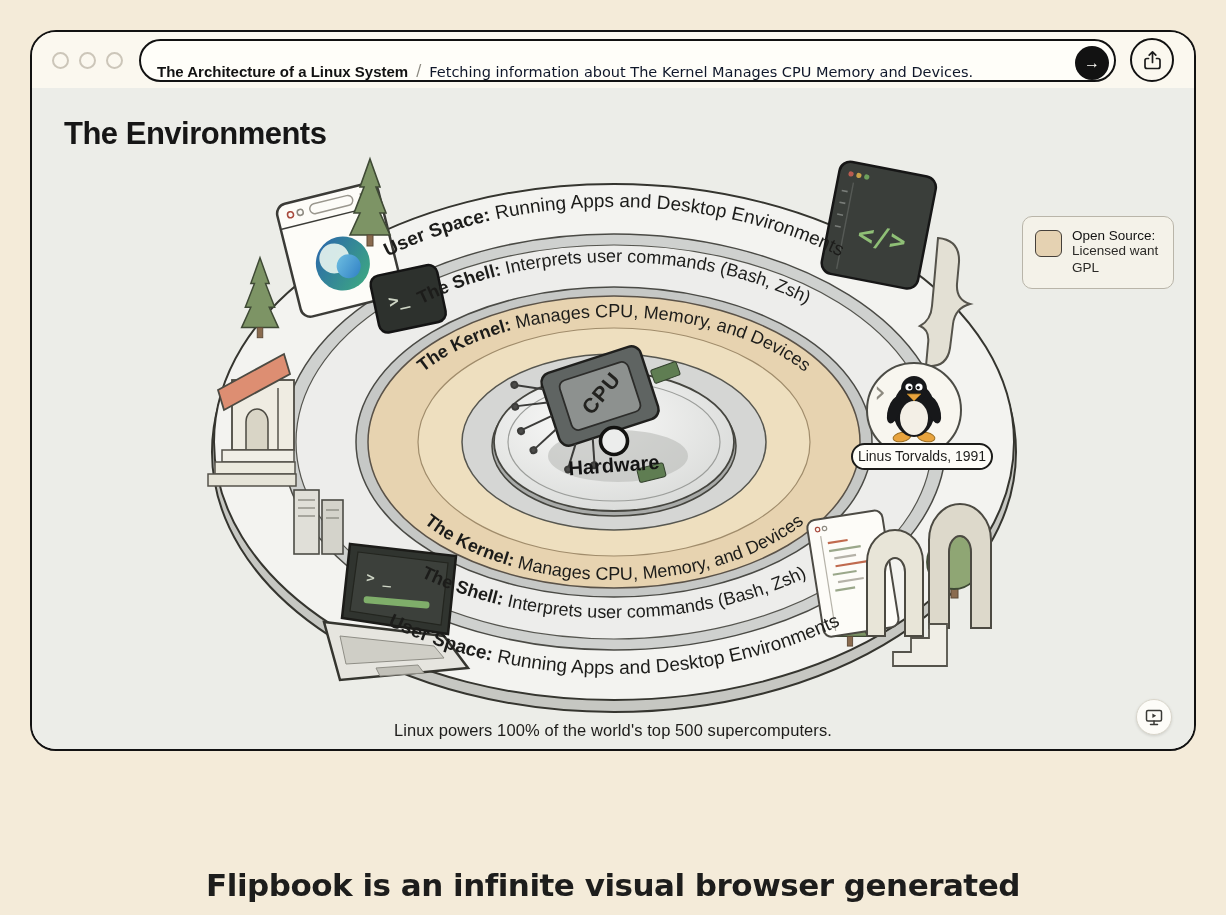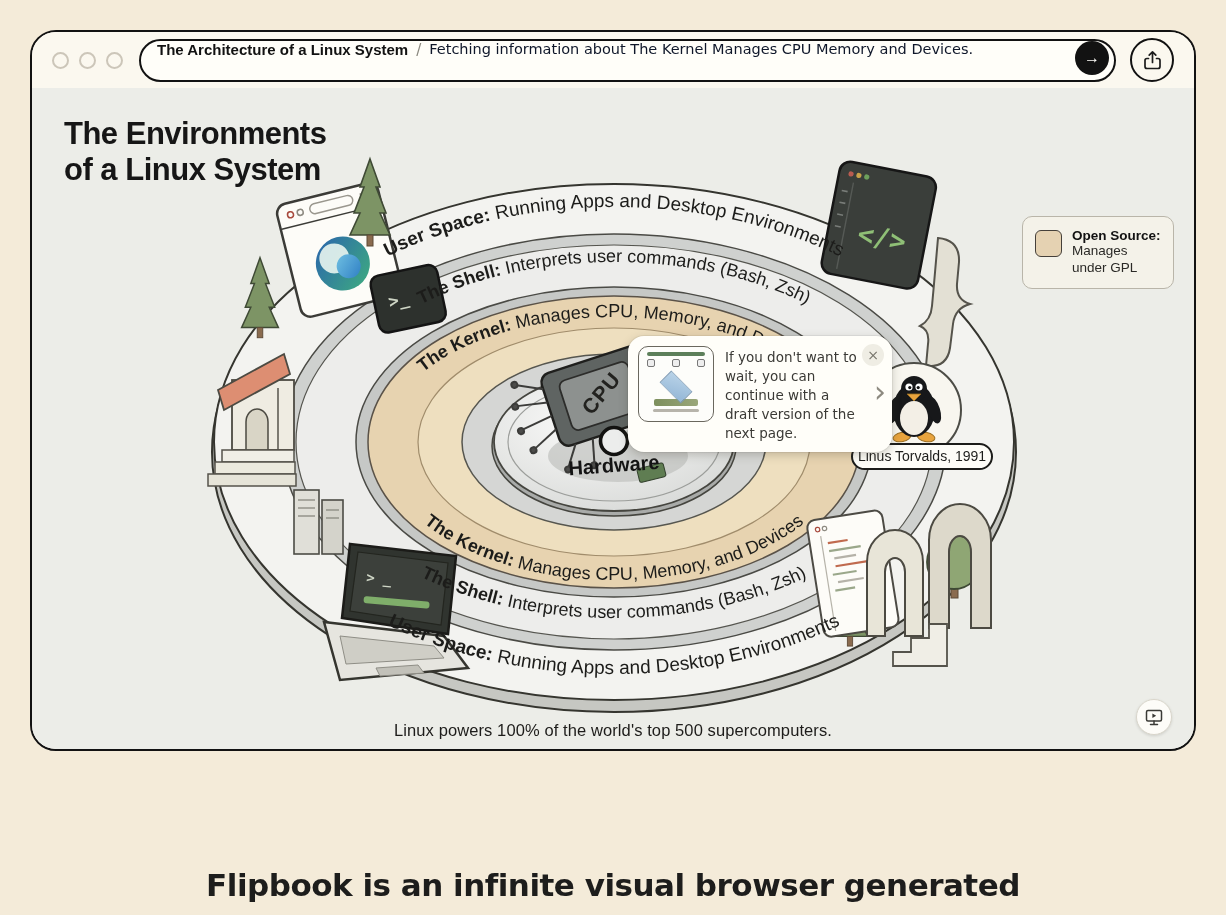--- a/index.html
+++ b/index.html
@@ -23,21 +23,21 @@
     background:#fbf8ef;
   }
   .dots { display:flex; gap:10px; margin-right:16px; }
   .dot {
     width:17px; height:17px; border-radius:50%;
     border:2.5px solid #ccc6b9; background:transparent;
   }
   .addressbar {
     flex:1; height:43px; background:#fffef9;
     border:2.6px solid #121212; border-radius:23px;
-    display:flex; align-items:flex-start; padding:0 5px 0 16px;
+    display:flex; align-items:flex-end; padding:0 5px 0 16px;
     min-width:0;
   }
   .url-title { font-weight:700; font-size:15px; white-space:nowrap; }
   .url-sep { margin:0 8px; color:#8a887f; font-size:15px; font-family:"DejaVu Sans",sans-serif; }
   .url-status {
     color:#0f172a; font-size:14.5px; white-space:nowrap; overflow:hidden;
     text-overflow:ellipsis; font-family:"DejaVu Sans",sans-serif; flex:1;
   }
   .go-btn {
     width:34px; height:34px; border-radius:50%; background:#121212; border:none;
@@ -65,21 +65,21 @@
 
   .legend {
     position:absolute; left:990px; top:128px; width:152px;
     background:#f4f2e9; border:1px solid #b9b5a9; border-radius:10px;
     padding:11px 12px; display:flex; gap:10px; align-items:flex-start;
   }
   .legend-swatch {
     width:27px; height:27px; border:1.6px solid #45403a; border-radius:6px;
     background:#e5d2b2; flex:0 0 auto; margin-top:2px;
   }
-  .legend-title { font-weight:700; font-size:13.5px; }
+  .legend-title { font-weight:400; font-size:13.5px; }
   .legend-sub { font-size:13.5px; color:#2b2a27; line-height:1.25; }
 
   .tooltip {
     position:absolute; left:596px; top:248px; width:264px;
     background:#fffef9; border-radius:16px; padding:10px 30px 10px 10px;
     box-shadow:0 3px 10px rgba(60,55,40,.25), 0 0 0 1px rgba(0,0,0,.05);
     display:flex; gap:11px; align-items:flex-start;
   }
   .thumb {
     width:76px; height:76px; border:1.5px solid #6a675e; border-radius:10px;
@@ -388,46 +388,30 @@
             <textPath href="#arcBS" startOffset="50%"><tspan class="lead">The Shell:</tspan><tspan>&nbsp;</tspan><tspan>Interprets user commands (Bash, Zsh)</tspan></textPath>
           </text>
           <text class="ring-label fs19" text-anchor="middle">
             <textPath href="#arcBU" startOffset="50%"><tspan class="lead">User Space:</tspan><tspan>&nbsp;</tspan><tspan>Running Apps and Desktop Environments</tspan></textPath>
           </text>
         </g>
       </svg>
 
       <div class="page-title">
         <div>The Environments</div>
-        <div>of a Linux System</div>
       </div>
 
       <div class="legend">
         <div class="legend-swatch"></div>
         <div>
           <div class="legend-title">Open Source:</div>
-          <div class="legend-sub">Manages under GPL</div>
+          <div class="legend-sub">Licensed want GPL</div>
         </div>
       </div>
 
-      <div class="tooltip">
-        <div class="thumb">
-          <div class="t-bar"></div>
-          <div class="t-icons">
-            <span class="t-icon"></span>
-              <span class="t-icon"></span>
-              <span class="t-icon"></span>
-          </div>
-          <div class="t-diamond"></div>
-          <div class="t-base"></div>
-          <div class="t-line"></div>
-        </div>
-        <div class="tooltip-text">If you don't want to wait, you can continue with a draft version of the next page.</div>
-        <button class="tooltip-close">×</button>
-      </div>
 
       <span class="next-chevron">›</span>
 
       <div class="caption">Linux powers 100% of the world's top 500 supercomputers.</div>
 
       <button class="expand-btn">
         <svg width="18" height="17" viewBox="0 0 18 17">
           <g fill="none" stroke="#3a3a36" stroke-width="1.5" stroke-linejoin="round">
             <rect x="1.5" y="1.5" width="15" height="10.5" rx="1.5"></rect>
             <path d="M9 12 v3 M5.5 15.4 h7" stroke-linecap="round"></path>

